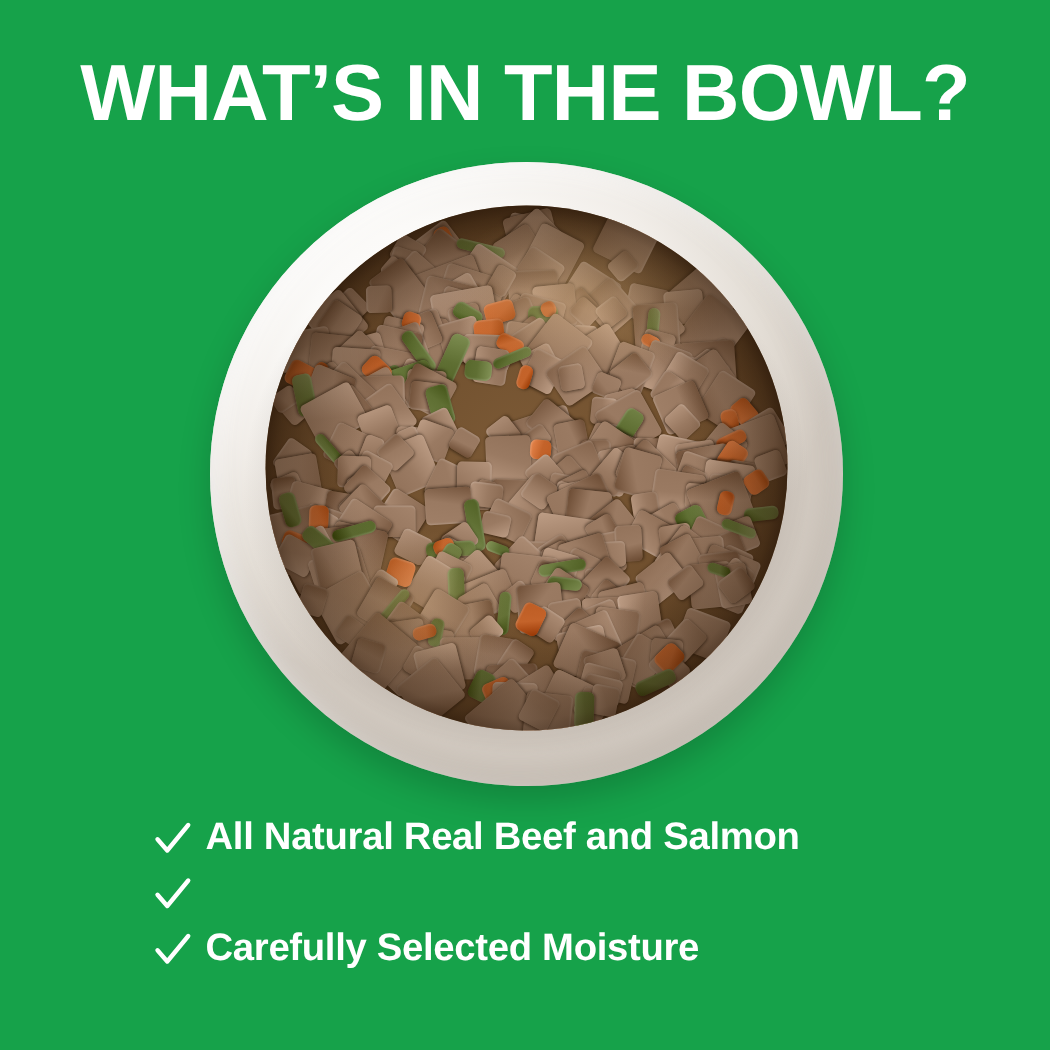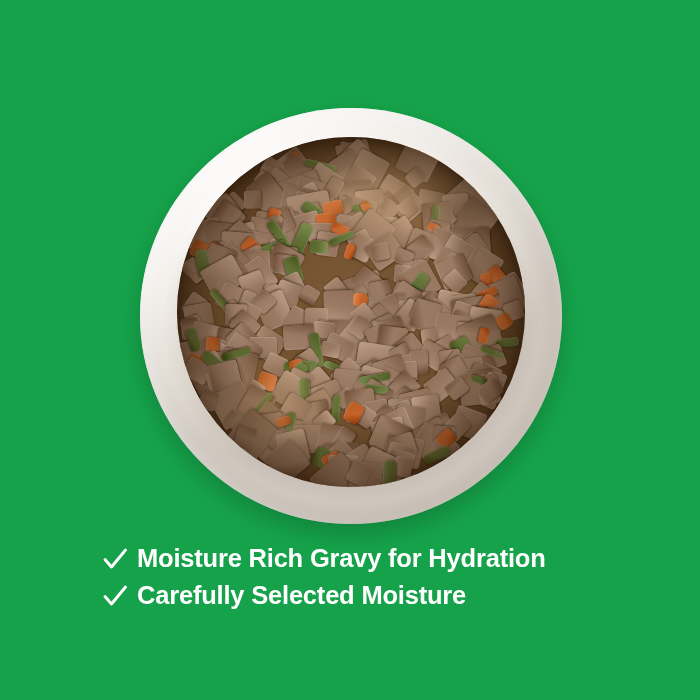--- a/index.html
+++ b/index.html
@@ -147,20 +147,21 @@
     white-space: nowrap;
     color: #ffffff;
     font-family: "Liberation Sans", sans-serif;
   }
 </style>
 </head>
 <body>
 
 <div id="poster">
 
+  <h1 id="headline">WHAT’S IN THE BOWL?</h1>
 
   <div id="bowl-wrap">
     <div id="bowl-outer"></div>
     <div id="bowl-rim-shade"></div>
     <div id="bowl-inner">
       <div id="chunks">
           <div class="chunk meat" style="left: 132.002px; top: 86.0537px; width: 26.9463px; height: 20.0654px; transform: rotate(1.6deg); background: linear-gradient(73deg, rgb(181, 149, 125) 0%, rgb(154, 122, 98) 55%, rgb(139, 107, 83) 100%); z-index: 21;"></div>
           <div class="chunk meat" style="left: 251.668px; top: 83.1757px; width: 19.0394px; height: 21.1459px; transform: rotate(285.2deg); background: linear-gradient(36deg, rgb(191, 159, 135) 0%, rgb(154, 122, 98) 55%, rgb(149, 117, 93) 100%); z-index: 20;"></div>
           <div class="chunk meat" style="left: 165.657px; top: 76.5665px; width: 19.1915px; height: 14.2118px; transform: rotate(137.7deg); background: linear-gradient(270deg, rgb(152, 120, 96) 0%, rgb(154, 122, 98) 55%, rgb(110, 78, 54) 100%); z-index: 20;"></div>
           <div class="chunk meat" style="left: 207.896px; top: 322.637px; width: 20.1591px; height: 20.1586px; transform: rotate(28.6deg); background: linear-gradient(32deg, rgb(181, 149, 125) 0%, rgb(154, 122, 98) 55%, rgb(139, 107, 83) 100%); z-index: 50;"></div>
@@ -521,26 +522,31 @@
           <div class="chunk veg-orange" style="left: 90.8123px; top: 70.749px; width: 12.1586px; height: 12.4838px; transform: rotate(107.8deg); background: linear-gradient(148deg, rgb(210, 113, 56) 0%, rgb(196, 99, 42) 55%, rgb(168, 71, 14) 100%); z-index: 19;"></div>
           <div class="chunk veg-orange" style="left: 302.222px; top: 159.922px; width: 18.9584px; height: 15.6091px; transform: rotate(123.9deg); background: linear-gradient(42deg, rgb(223, 126, 69) 0%, rgb(196, 99, 42) 55%, rgb(181, 84, 27) 100%); z-index: 30;"></div>
         </div>
       <div id="gravy-sheen"></div>
       <div id="inner-vignette"></div>
     </div>
   </div>
 
   <div id="benefits">
 
-
     <div class="benefit-row">
       <svg class="check-icon" viewBox="0 0 30 30">
         <path d="M5 15.5 L11.5 23 L25.5 6" fill="none" stroke="#ffffff" stroke-width="2.9" stroke-linecap="round" stroke-linejoin="round"></path>
       </svg>
-      <span class="benefit-text">Moisture Rich Gravy for Hydration</span>
+      <span class="benefit-text">All Natural Real Beef and Salmon</span>
+    </div>
+
+    <div class="benefit-row">
+      <svg class="check-icon" viewBox="0 0 30 30">
+        <path d="M5 15.5 L11.5 23 L25.5 6" fill="none" stroke="#ffffff" stroke-width="2.9" stroke-linecap="round" stroke-linejoin="round"></path>
+      </svg>
     </div>
 
     <div class="benefit-row">
       <svg class="check-icon" viewBox="0 0 30 30">
         <path d="M5 15.5 L11.5 23 L25.5 6" fill="none" stroke="#ffffff" stroke-width="2.9" stroke-linecap="round" stroke-linejoin="round"></path>
       </svg>
       <span class="benefit-text">Carefully Selected Moisture</span>
     </div>
 
   </div>

